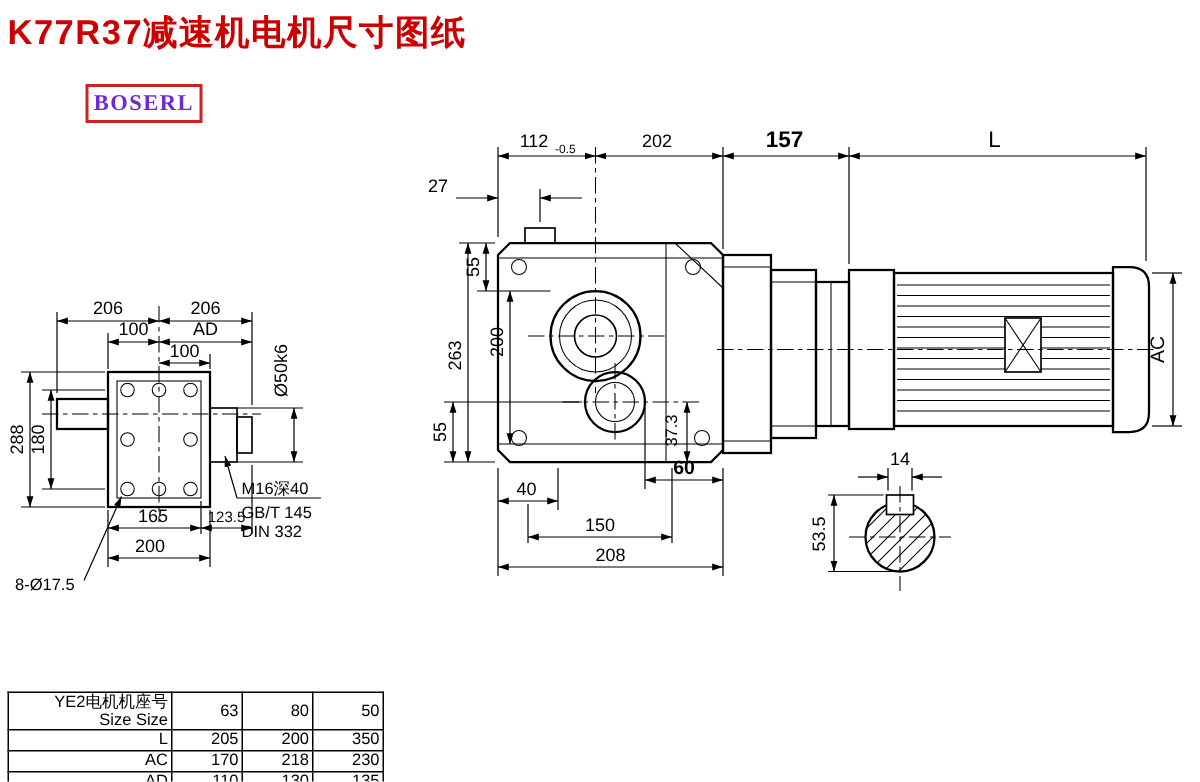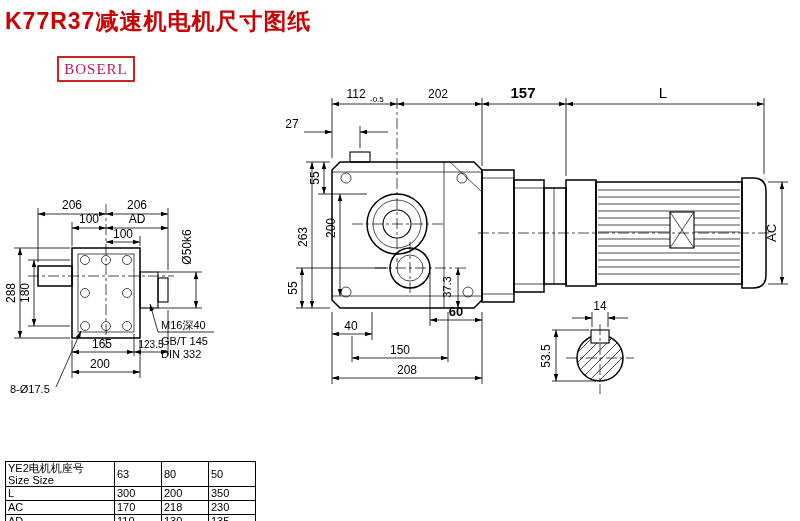--- a/index.html
+++ b/index.html
@@ -2,34 +2,34 @@
 <html><head>
 <meta charset="utf-8">
 <style>
   html,body{margin:0;padding:0;background:#fff;width:800px;height:521px;overflow:hidden;
     font-family:"Liberation Sans",sans-serif;}
   #page{position:relative;width:800px;height:507px;background:#fff;}
   #title{position:absolute;left:5px;top:6px;font-size:23px;font-weight:bold;color:#cc0000;
     letter-spacing:1px;white-space:nowrap;}
   #logo{position:absolute;left:57px;top:56px;width:74px;height:22px;border:2px solid #cc2222;
     display:flex;align-items:center;justify-content:center;}
-  #logo span{font-family:"Liberation Serif",serif;font-size:15px;font-weight:normal;color:#be185d;letter-spacing:1px;}
+  #logo span{font-family:"Liberation Serif",serif;font-size:15px;font-weight:bold;color:#6d28d9;letter-spacing:1px;}
   svg{position:absolute;left:0;top:0;}
   .ol{fill:none;stroke:#000;stroke-width:1.5;}
   .ol2{fill:none;stroke:#000;stroke-width:1.1;}
   .tn{fill:none;stroke:#000;stroke-width:0.7;}
   .cl{fill:none;stroke:#000;stroke-width:0.7;stroke-dasharray:11 3 3 3;}
   .dl{fill:none;stroke:#000;stroke-width:0.8;}
   text.dt{font:12px "Liberation Sans",sans-serif;fill:#000;text-anchor:middle;}
   text.fs15{font-size:15px;} text.fs13{font-size:13px;} text.fs11{font-size:11px;}
   text.fs10{font-size:10px;} text.fs8{font-size:8px;}
   text.b{font-weight:bold;} text.ts{text-anchor:start;}
   #size-table{position:absolute;left:5px;top:461px;border-collapse:collapse;
     font-size:11px;color:#000;}
-  #size-table td,#size-table th{border:1px solid #000;padding:0 2px;text-align:left;
+  #size-table td,#size-table th{border:1px solid #000;padding:0 2px;text-align:right;
     font-weight:normal;line-height:13px;height:13px;}
   #size-table th.name{width:104px;line-height:12px;}
   #size-table td.v{width:42px;}
 </style>
 </head>
 <body>
 
 <div id="page">
 
   <div id="title">K77R37减速机电机尺寸图纸</div>
@@ -251,21 +251,21 @@
       <th class="name">
         <span style="display:block">YE2电机机座号</span>
         <span style="display:block">Size Size</span>
       </th>
       <th class="v">63</th>
       <th class="v">80</th>
       <th class="v">50</th>
     </tr>
     <tr>
       <td>L</td>
-      <td class="v">300</td>
+      <td class="v">205</td>
       <td class="v">200</td>
       <td class="v">350</td>
     </tr>
     <tr>
       <td>AC</td>
       <td class="v">170</td>
       <td class="v">218</td>
       <td class="v">230</td>
     </tr>
     <tr>

